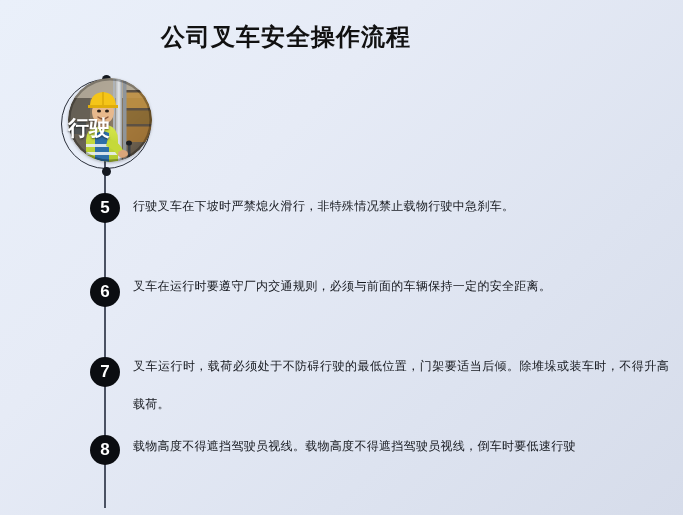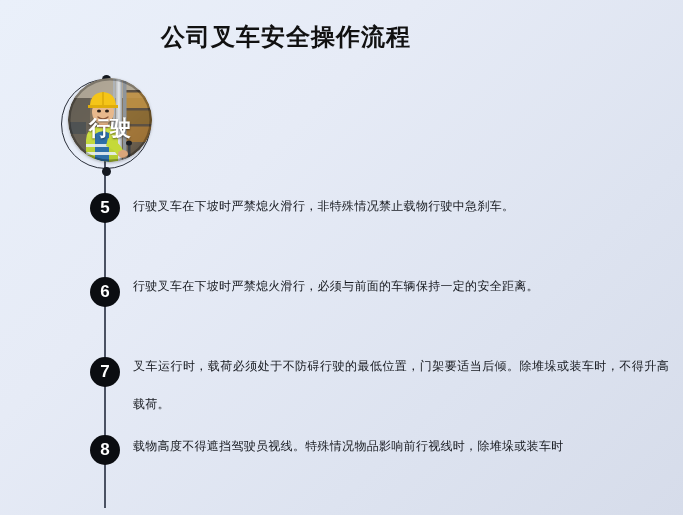--- a/index.html
+++ b/index.html
@@ -77,21 +77,20 @@
     box-shadow: 0 1px 3px rgba(0,0,0,.25);
   }
 
   #hero-photo svg { display: block; width: 84px; height: 84px; }
 
   #hero-label {
     position: absolute;
     left: 8px;
     top: 44px;
     width: 84px;
-    text-align: center;
     font-size: 21px;
     font-weight: bold;
     color: #ffffff;
     text-shadow: 0 1px 2px rgba(0,0,0,.55);
     line-height: 24px;
     white-space: nowrap;
   }
 
   .spine-dot {
     position: absolute;
@@ -230,26 +229,26 @@
     <div class="spine-dot" id="dot-bottom"></div>
   </div>
 
   <div class="step" style="top:0">
     <div class="step-num" style="top:193px">5</div>
     <div class="step-text" style="top:187px">行驶叉车在下坡时严禁熄火滑行，非特殊情况禁止载物行驶中急刹车。</div>
   </div>
 
   <div class="step" style="top:0">
     <div class="step-num" style="top:277px">6</div>
-    <div class="step-text" style="top:267px">行驶叉车在下坡时严禁熄火滑行，必须与前面的车辆保持一定的安全距离。</div>
+    <div class="step-text" style="top:267px">叉车在运行时要遵守厂内交通规则，必须与前面的车辆保持一定的安全距离。</div>
   </div>
 
   <div class="step" style="top:0">
     <div class="step-num" style="top:357px">7</div>
     <div class="step-text" style="top:347px">叉车运行时，载荷必须处于不防碍行驶的最低位置，门架要适当后倾。除堆垛或装车时，不得升高载荷。</div>
   </div>
 
   <div class="step" style="top:0">
     <div class="step-num" style="top:435px">8</div>
-    <div class="step-text" style="top:427px">载物高度不得遮挡驾驶员视线。特殊情况物品影响前行视线时，除堆垛或装车时</div>
+    <div class="step-text" style="top:427px">载物高度不得遮挡驾驶员视线。载物高度不得遮挡驾驶员视线，倒车时要低速行驶</div>
   </div>
 
 </div>
 
 </body></html>

